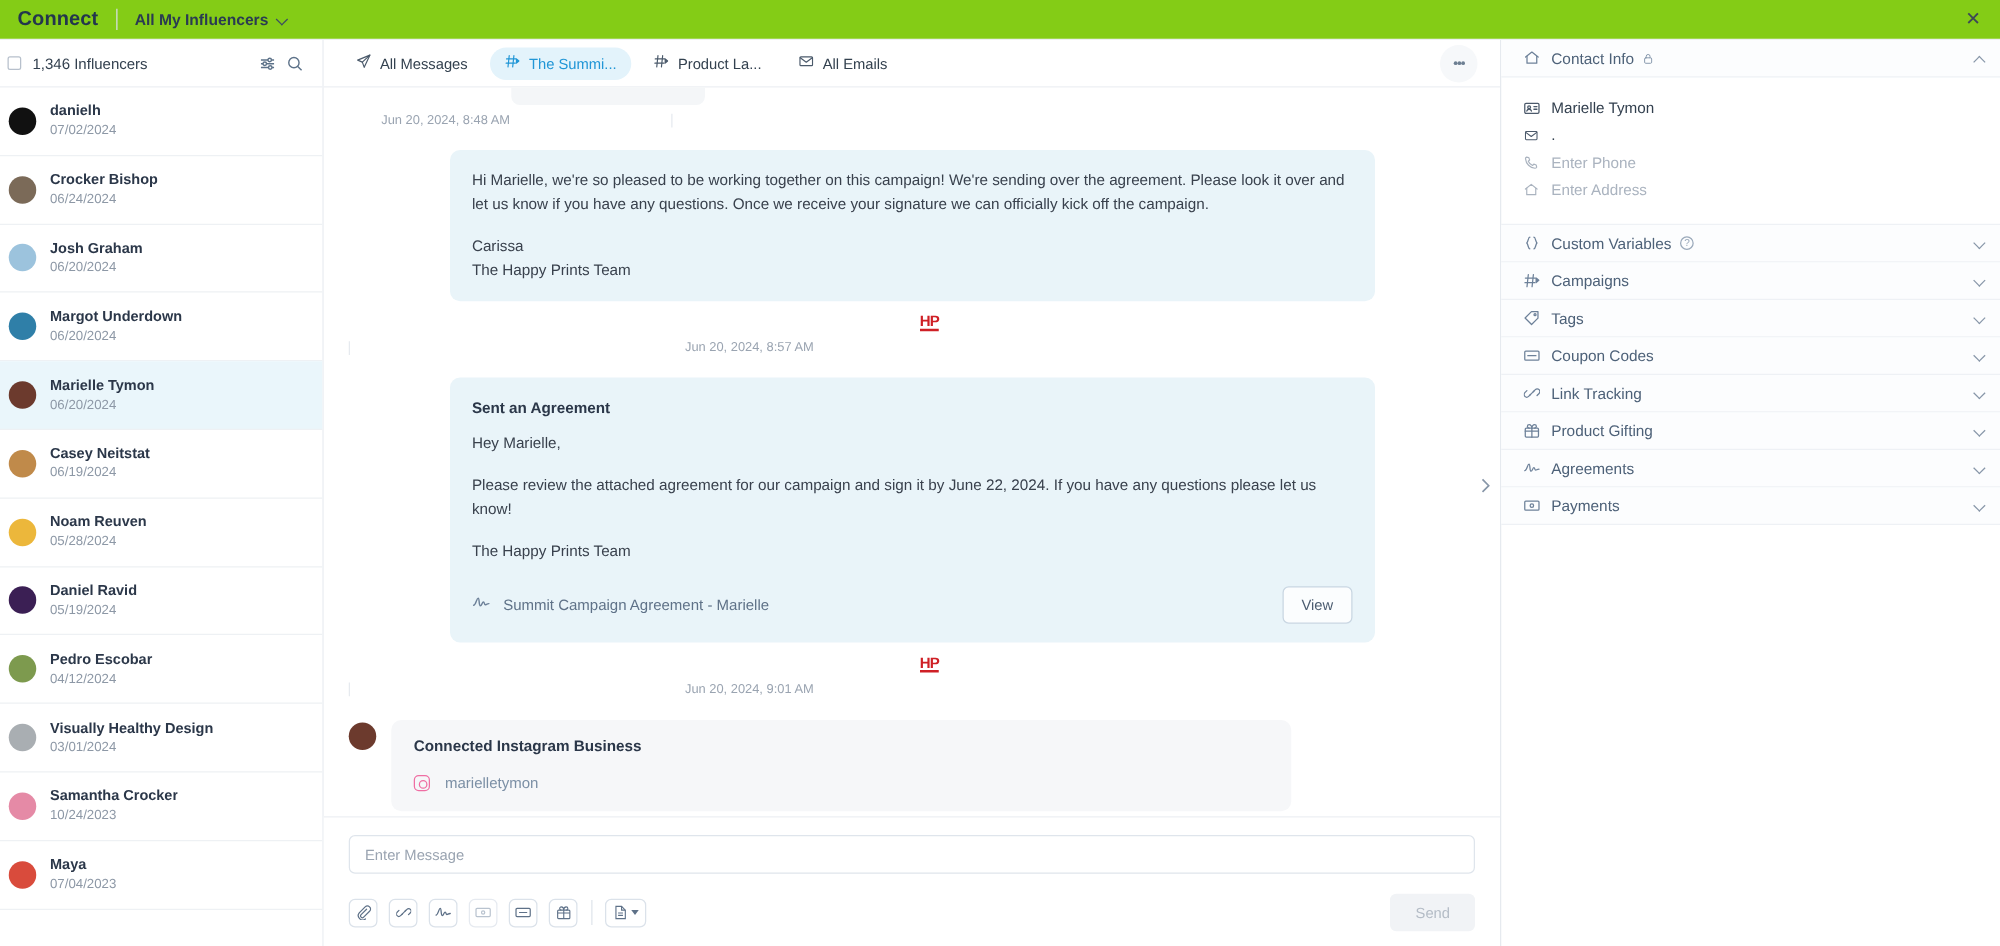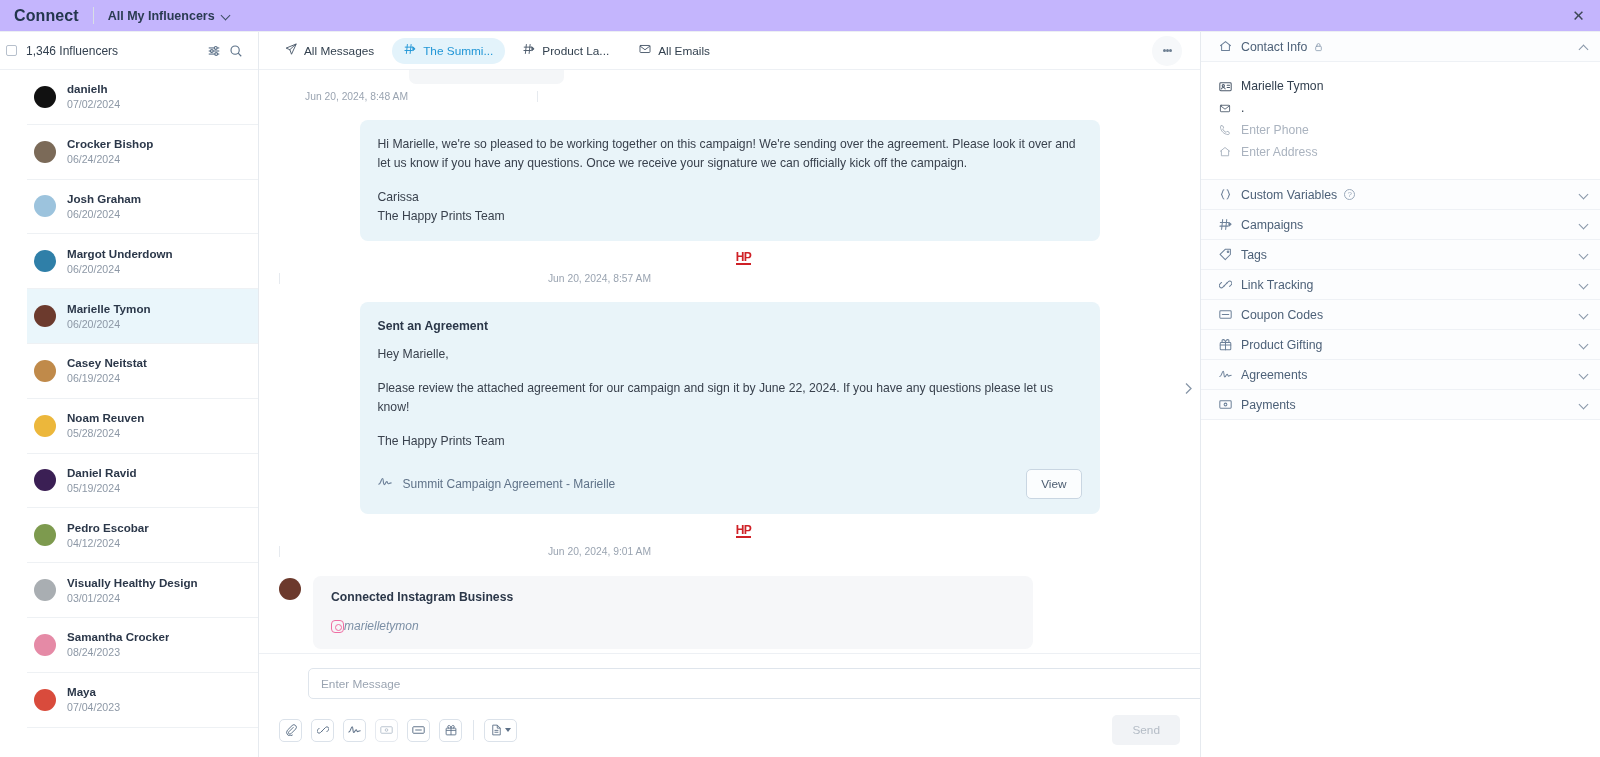--- a/index.html
+++ b/index.html
@@ -10,21 +10,21 @@
     color: #2e3a4d;
     overflow: hidden;
   }
   .app { width: 1600px; height: 757px; display: flex; flex-direction: column; position: relative; }
 
   
   .topbar {
     height: 31px; min-height: 31px;
     display: flex; align-items: center;
     padding: 0 14px;
-    background: #c4b5fd;
+    background: #84cc16;
     position: relative;
   }
   .brand {
     font-size: 16px; font-weight: 700; color: #23364d;
     letter-spacing: .1px; padding-right: 14px;
   }
   .brand-divider { width: 1px; height: 17px; background: #d8dee6; }
   .scope {
     display: flex; align-items: center; gap: 7px;
     font-size: 12.5px; font-weight: 700; color: #2a3b52;
@@ -58,21 +58,21 @@
     display: flex; align-items: center;
     padding: 0 11px 0 6px;
     border-bottom: 1px solid #edf0f4;
   }
   .cbx {
     width: 11px; height: 11px; border: 1px solid #b7c0cc;
     border-radius: 2px; margin-right: 9px; cursor: pointer; background:#fff;
   }
   .count { font-size: 12px; color: #33404f; flex: 1; }
   .head-ico { width: 22px; height: 22px; display:flex; align-items:center; justify-content:center; cursor:pointer; color:#5d7289; }
-  .list { flex: 1; overflow: hidden; margin-left: 27px; }
+  .list { flex: 1; overflow: hidden; }
   .row {
     height: 54.8px; display: flex; align-items: center;
     padding: 0 10px 0 7px;
     border-bottom: 1px solid #eef1f4;
     cursor: pointer;
   }
   .row.sel { background: #eaf6fb; }
   .av {
     width: 22px; height: 22px; border-radius: 50%;
     margin-right: 11px; flex-shrink: 0;
@@ -151,33 +151,33 @@
   }
 
   .in-wrap { display: flex; align-items: flex-start; margin-top: 19px; }
   .in-av { width: 22px; height: 22px; border-radius: 50%; flex-shrink: 0; margin-top: 2px;
     background-size: cover; background-position: center; }
   .card-in {
     margin-left: 12px; background: #f6f7f9; border-radius: 8px;
     padding: 14px 18px 16px 18px; width: 720px;
   }
   .card-title { font-weight: 700; font-size: 12.2px; color: #2b3749; }
-  .card-row { display: flex; align-items: center; gap: 0; margin-top: 15px; font-style: italic; }
+  .card-row { display: flex; align-items: center; gap: 12px; margin-top: 15px; }
   .ig-ico { width: 13px; height: 13px; border: 1.4px solid #ef6ea3; border-radius: 4px; position: relative; }
   .ig-ico:before { content:""; position:absolute; left:3px; top:3px; width:5px; height:5px;
     border:1.3px solid #ef6ea3; border-radius:50%; }
   .handle { font-size: 12px; color: #7b8fa5; }
   .ts.card { padding-left: 34px; margin-top: 7px; }
 
   
   .composer { border-top: 1px solid #edf0f4; padding: 14px 20px 12px 20px; background:#fff; }
   .msg-input {
     width: 100%; height: 31px; border: 1px solid #dfe5ec; border-radius: 5px;
     padding: 0 12px; font-size: 11.8px; color: #33404f; outline: none;
-    font-family: "Liberation Sans", sans-serif; background:#fff;margin-left:29px;
+    font-family: "Liberation Sans", sans-serif; background:#fff;
   }
   .msg-input::placeholder { color: #9aa4b1; }
   .tools { display: flex; align-items: center; margin-top: 16px; }
   .tool {
     width: 23px; height: 23px; border: 1px solid #dbe2ea; border-radius: 5px;
     display: flex; align-items: center; justify-content: center;
     margin-right: 9px; cursor: pointer; color: #5e7188; background:#fff;
   }
   .tool.dim { color:#b9c3cf; border-color:#e6eaf0; }
   .tool-sep { width: 1px; height: 20px; background: #dfe5ec; margin: 0 10px 0 2px; }
@@ -335,21 +335,21 @@
             <div class="av" style="background:#a9aeb2"></div>
             <div class="row-txt">
               <div class="row-name">Visually Healthy Design</div>
               <div class="row-date">03/01/2024</div>
             </div>
           </div>
           <div class="row">
             <div class="av" style="background:#e58aa6"></div>
             <div class="row-txt">
               <div class="row-name">Samantha Crocker</div>
-              <div class="row-date">08/24/2023</div>
+              <div class="row-date">10/24/2023</div>
             </div>
           </div>
           <div class="row">
             <div class="av" style="background:#d94b3c"></div>
             <div class="row-txt">
               <div class="row-name">Maya</div>
               <div class="row-date">07/04/2023</div>
             </div>
           </div>
         </div>
@@ -618,38 +618,38 @@
                 <path d="M7.6 1.6H14v6.4l-6.3 6.3-6.4-6.4z"></path>
                 <circle cx="11.1" cy="4.6" r="1"></circle>
               </svg>
             </span>
             <span class="acc-label">Tags</span>
             <span class="acc-sp"></span>
             <span class="chev"></span>
           </div>
           <div class="acc-head">
             <span class="ic">
+              <svg width="13" height="13" viewBox="0 0 16 14" fill="none" stroke="#6d8199" stroke-width="1.25" stroke-linecap="round" stroke-linejoin="round">
+                <rect x="1" y="2.5" width="14" height="9" rx="1"></rect>
+                <line x1="4" y1="7" x2="12" y2="7"></line>
+              </svg>
+            </span>
+            <span class="acc-label">Coupon Codes</span>
+            <span class="acc-sp"></span>
+            <span class="chev"></span>
+          </div>
+          <div class="acc-head">
+            <span class="ic">
               <svg width="13" height="13" viewBox="0 0 16 16" fill="none" stroke="#6d8199" stroke-width="1.25" stroke-linecap="round" stroke-linejoin="round">
                 <path d="M6.6 9.4l-1.8 1.8a2.6 2.6 0 11-3.7-3.7l2-2"></path>
                 <path d="M9.4 6.6l2-2a2.6 2.6 0 113.7 3.7l-2 2"></path>
                 <line x1="5.8" y1="10.2" x2="10.2" y2="5.8"></line>
               </svg>
             </span>
             <span class="acc-label">Link Tracking</span>
-            <span class="acc-sp"></span>
-            <span class="chev"></span>
-          </div>
-          <div class="acc-head">
-            <span class="ic">
-              <svg width="13" height="13" viewBox="0 0 16 14" fill="none" stroke="#6d8199" stroke-width="1.25" stroke-linecap="round" stroke-linejoin="round">
-                <rect x="1" y="2.5" width="14" height="9" rx="1"></rect>
-                <line x1="4" y1="7" x2="12" y2="7"></line>
-              </svg>
-            </span>
-            <span class="acc-label">Coupon Codes</span>
             <span class="acc-sp"></span>
             <span class="chev"></span>
           </div>
           <div class="acc-head">
             <span class="ic">
               <svg width="13" height="13" viewBox="0 0 16 16" fill="none" stroke="#6d8199" stroke-width="1.25" stroke-linecap="round" stroke-linejoin="round">
                 <rect x="1.5" y="5.6" width="13" height="8.8" rx="1"></rect>
                 <line x1="1.5" y1="8.6" x2="14.5" y2="8.6"></line>
                 <line x1="8" y1="5.6" x2="8" y2="14.4"></line>
                 <path d="M8 5.6C8 3.6 6.7 2 5.4 2a1.7 1.7 0 000 3.6M8 5.6C8 3.6 9.3 2 10.6 2a1.7 1.7 0 010 3.6"></path>

